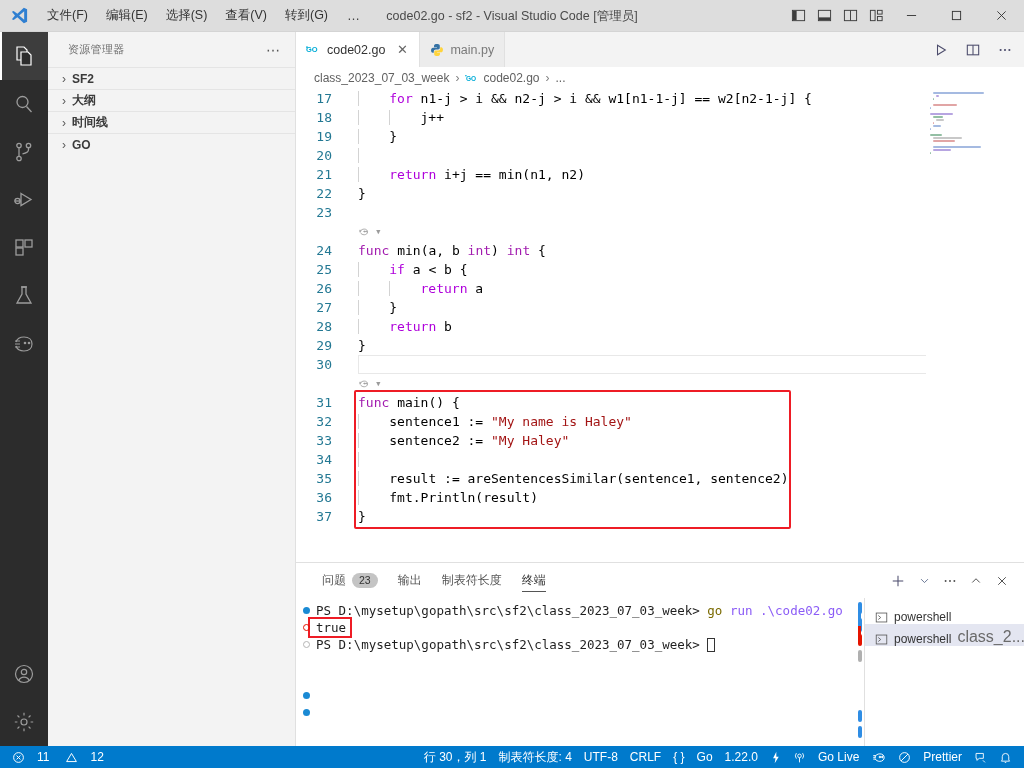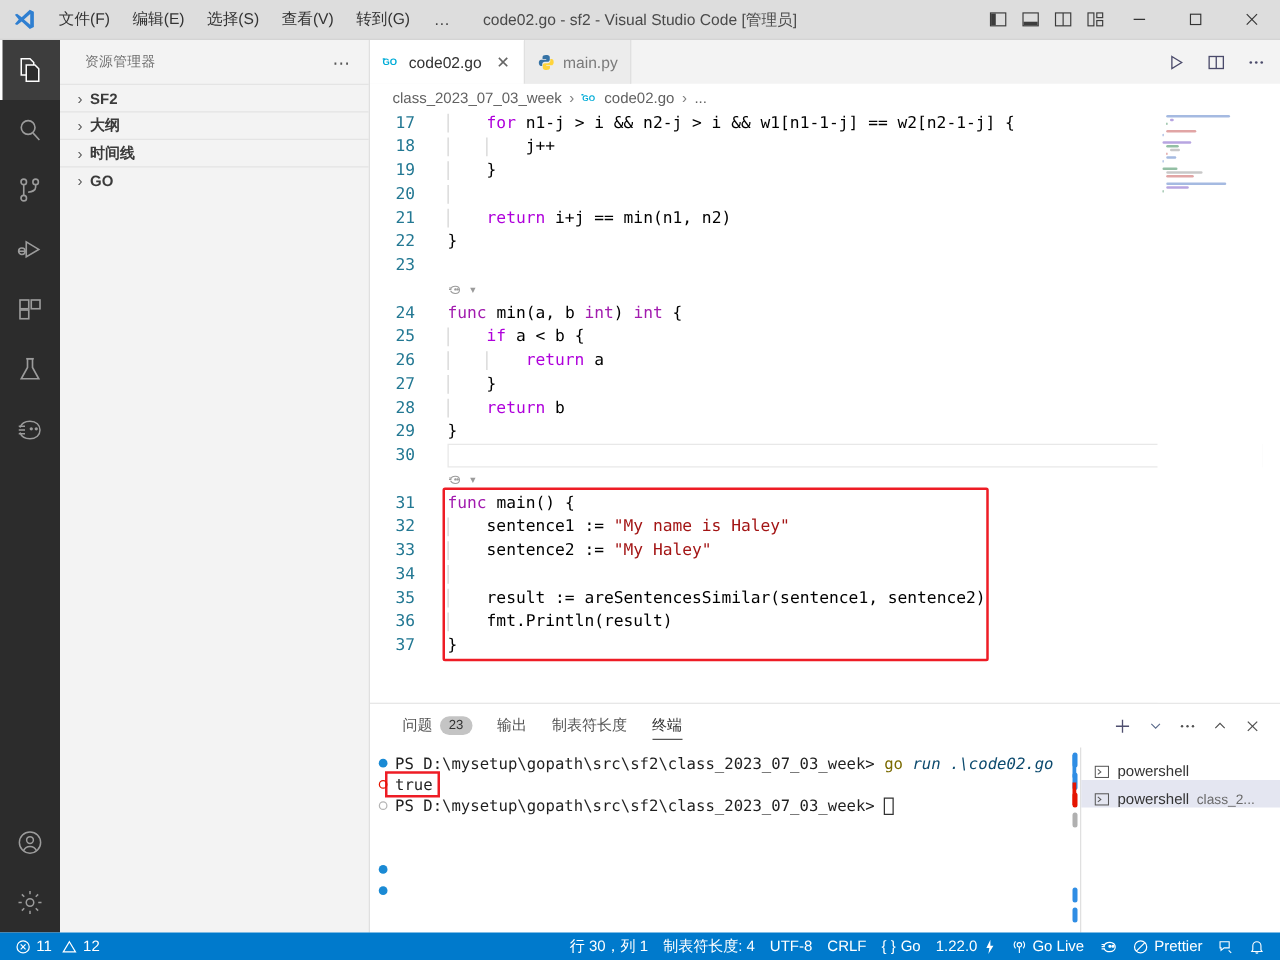--- a/index.html
+++ b/index.html
@@ -161,44 +161,44 @@
   .panel-body { flex: 1 1 auto; display: flex; min-height: 0; }
   .terminal {
     flex: 1 1 auto; position: relative; overflow: hidden;
     font-family: "DejaVu Sans Mono","Liberation Mono", monospace; font-size: 12.5px; color: #1f1f1f;
     padding-left: 4px;
   }
   .term-line { height: 17px; display: flex; align-items: center; white-space: pre; padding-left: 16px; position: relative; }
   .term-dot { position: absolute; left: 3px; top: 5px; width: 7px; height: 7px; border-radius: 50%; background: #1a8ad4; }
   .term-dot.hollow { background: transparent; border: 1px solid #b5b5b5; }
   .term-dot.err { background: transparent; border: 1.5px solid #e51400; }
-  .t-green { color: #0c4a6e; font-style: italic; }
+  .t-green { color: #8b5cf6; }
   .t-yellow { color: #7a6a00; }
   .term-cursor { display: inline-block; width: 8px; height: 14px; border: 1px solid #333; vertical-align: middle; }
   .true-box { position: absolute; border: 2.5px solid #ee1c25; pointer-events: none; }
   .term-scrollbar { position: absolute; right: 0; top: 0; bottom: 0; width: 10px; }
   .tsb { position: absolute; right: 2px; width: 4px; border-radius: 2px; }
 
   .term-tabs {
     width: 160px; flex: 0 0 160px; border-left: 1px solid #e0e0e0; padding-top: 4px;
   }
   .tt-row {
     height: 22px; display: flex; align-items: flex-end; gap: 6px; padding-left: 10px;
     font-size: 12px; color: #333; position: relative;
   }
   .tt-row.active { background: #e4e6f1; }
-  .tt-row .sub { color: #6a6a6a; font-size: 11px; }
+  .tt-row .sub { color: #6a6a6a; font-size: 16px; }
   .tt-mark { position: absolute; left: -7px; width: 3px; top: 2px; bottom: 2px; }
 
   
   .statusbar {
     height: 22px; flex: 0 0 22px; background: #007acc; color: #ffffff;
     display: flex; align-items: center; font-size: 12px;
   }
-  .sb-item { display: flex; align-items: center; gap: 4px; padding: 11px 6px; height: 20px; white-space: nowrap; }
+  .sb-item { display: flex; align-items: center; gap: 12px; padding: 11px 6px; height: 20px; white-space: nowrap; }
   .sb-left { display: flex; align-items: center; padding-left: 6px; }
   .sb-right { margin-left: auto; display: flex; align-items: center; padding-right: 6px; }
   svg { display: block; }
 </style>
 </head>
 <body>
 
 <div class="app">
 
   <div class="titlebar">

